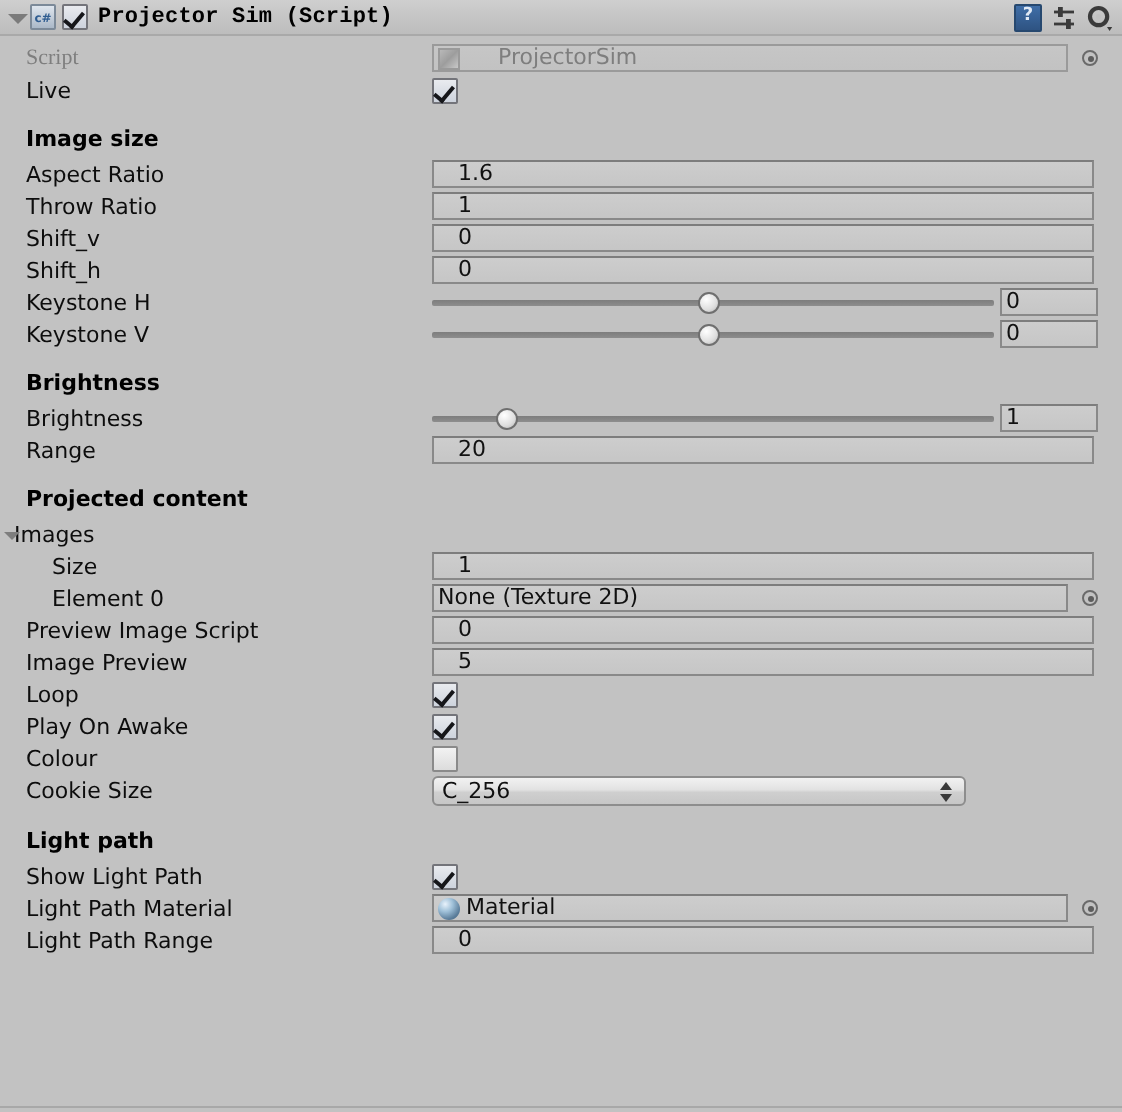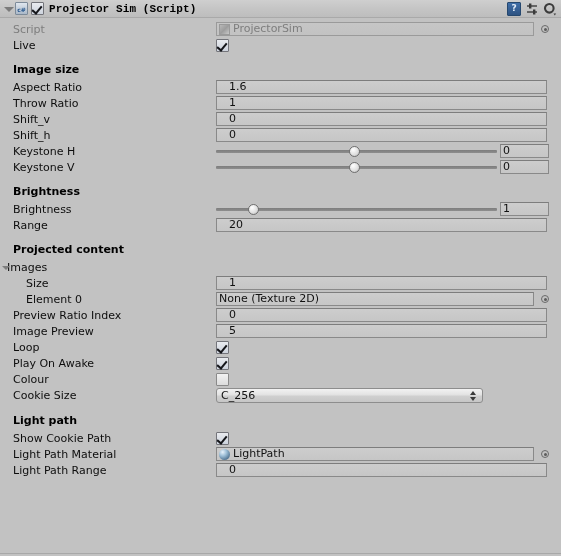--- a/index.html
+++ b/index.html
@@ -129,21 +129,21 @@
   .row .label {
     width: 216px;
     padding-left: 13px;
     box-sizing: border-box;
     font-size: 11px;
     color: #0d0d0d;
     white-space: nowrap;
     overflow: hidden;
   }
   .row .label.indent1 { padding-left: 26px; }
-  .row .label.dim { color: #7e7e7e; }
+  .row .label.dim { color: #7e7e7e; font-family: Liberation Serif, serif; }
   .row .label.foldlabel { padding-left: 7px; position: relative; }
   .row .label .inlinefold {
     position: absolute;
     left: 2px; top: 5px;
     border-left: 4px solid transparent;
     border-right: 4px solid transparent;
     border-top: 4px solid #7e7e7e;
   }
   .section {
     height: 20px;
@@ -167,21 +167,21 @@
     font-size: 11px;
     line-height: 12px;
     padding: 0 2px;
     color: #111;
     white-space: nowrap;
     overflow: hidden;
     display: flex;
     align-items: center;
   }
   .field.wide { width: 331px; padding-left: 12px; }
-  .field.disabled { color: #7e7e7e; background: linear-gradient(to bottom, #c6c6c6, #c2c2c2); border-color: #9a9a9a; }
+  .field.disabled { color: #7e7e7e; background: linear-gradient(to bottom, #c6c6c6, #c2c2c2); border-color: #9a9a9a; gap: 16px; }
   .field.obj { width: 318px; }
   .picker {
     width: 13px; height: 13px;
     margin-left: 5px;
     position: relative;
     flex: 0 0 auto;
   }
   .picker::before {
     content: "";
     position: absolute;
@@ -408,21 +408,21 @@
     <span class="field wide">1</span>
   </div>
   <div class="row">
     <span class="label indent1">Element 0</span>
     <span class="fieldcol">
       <span class="field obj">None (Texture 2D)</span>
       <span class="picker"></span>
     </span>
   </div>
   <div class="row">
-    <span class="label">Preview Ratio Index</span>
+    <span class="label">Preview Image Script</span>
     <span class="field wide">0</span>
   </div>
   <div class="row">
     <span class="label">Image Preview</span>
     <span class="field wide">5</span>
   </div>
   <div class="row">
     <span class="label">Loop</span>
     <span class="chk on"></span>
   </div>
@@ -440,29 +440,29 @@
       <span>C_256</span>
       <span class="arrows"></span>
     </span>
   </div>
 
   <div class="spacer"></div>
 
   <div class="section">Light path</div>
 
   <div class="row">
-    <span class="label">Show Cookie Path</span>
+    <span class="label">Show Light Path</span>
     <span class="chk on"></span>
   </div>
   <div class="row">
     <span class="label">Light Path Material</span>
     <span class="fieldcol">
       <span class="field obj">
         <span class="mat-icon"></span>
-        <span>LightPath</span>
+        <span>Material</span>
       </span>
       <span class="picker"></span>
     </span>
   </div>
   <div class="row">
     <span class="label">Light Path Range</span>
     <span class="field wide">0</span>
   </div>
 
   <div class="bottom-rule"></div>

